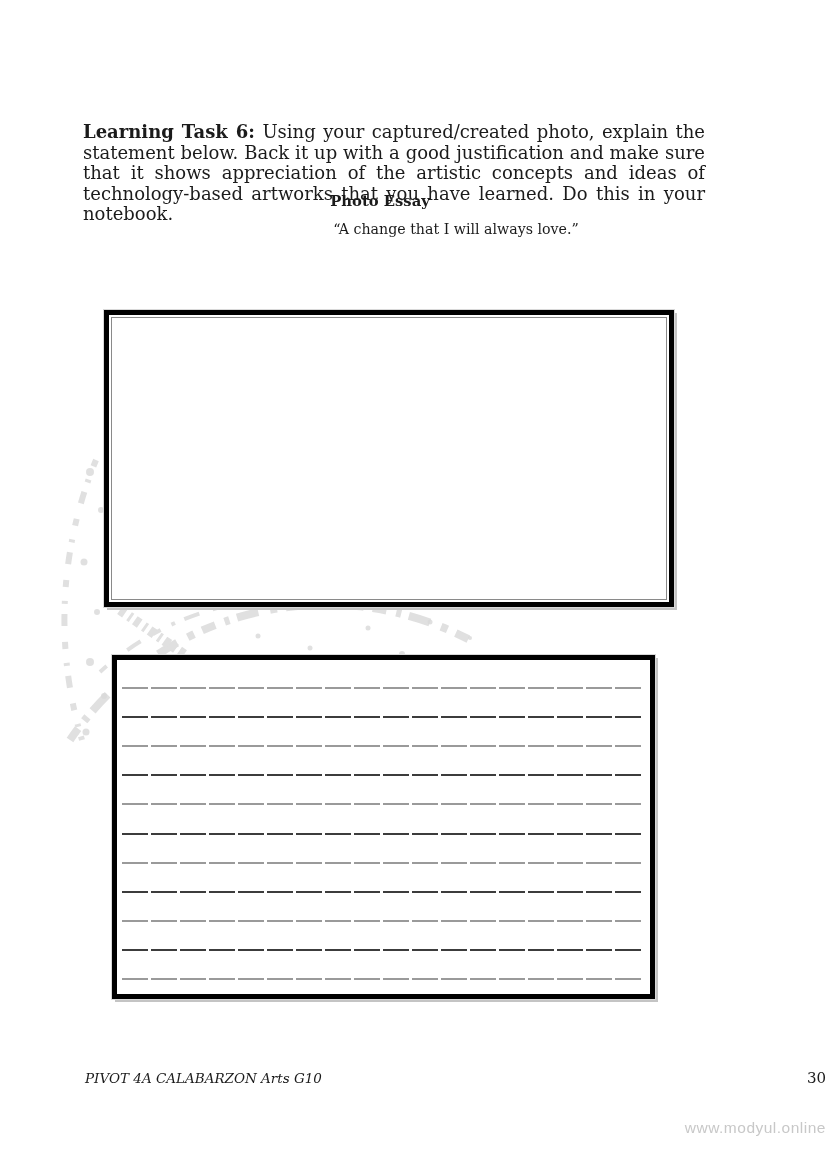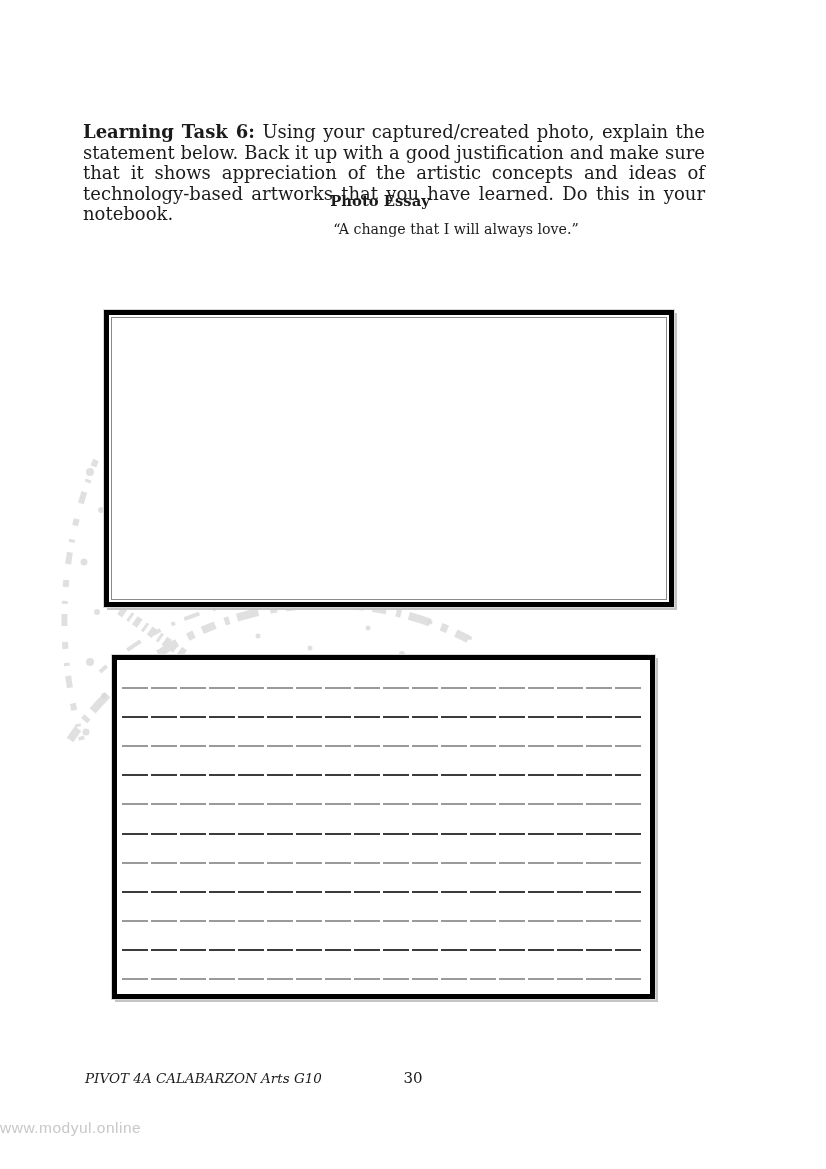--- a/index.html
+++ b/index.html
@@ -114,28 +114,28 @@
   .footer-module {
     left: 85px;
     top: 1070px;
     font-style: italic;
     font-size: 13.5px;
   }
   .footer-page-number {
     left: 0;
     top: 1069px;
     width: 826px;
-    text-align: center;
+    text-align: right;
     font-size: 15px;
   }
   .site-watermark {
     left: 0;
     top: 1119px;
     width: 826px;
-    text-align: left;
+    text-align: right;
     font-family: "Liberation Sans", sans-serif;
     font-size: 15.5px;
     letter-spacing: 0.5px;
     color: var(--site-wm, #c8c8c8);
   }
 </style>
 </head>
 <body style="--text: #1b1b1b; --border: #000000; --line-dark: #3c3c3c; --line-light: #9a9a9a; --site-wm: #c8c8c8;">
 
 <svg id="watermark-svg" viewBox="0 0 700 560" fill="none" aria-hidden="true">

